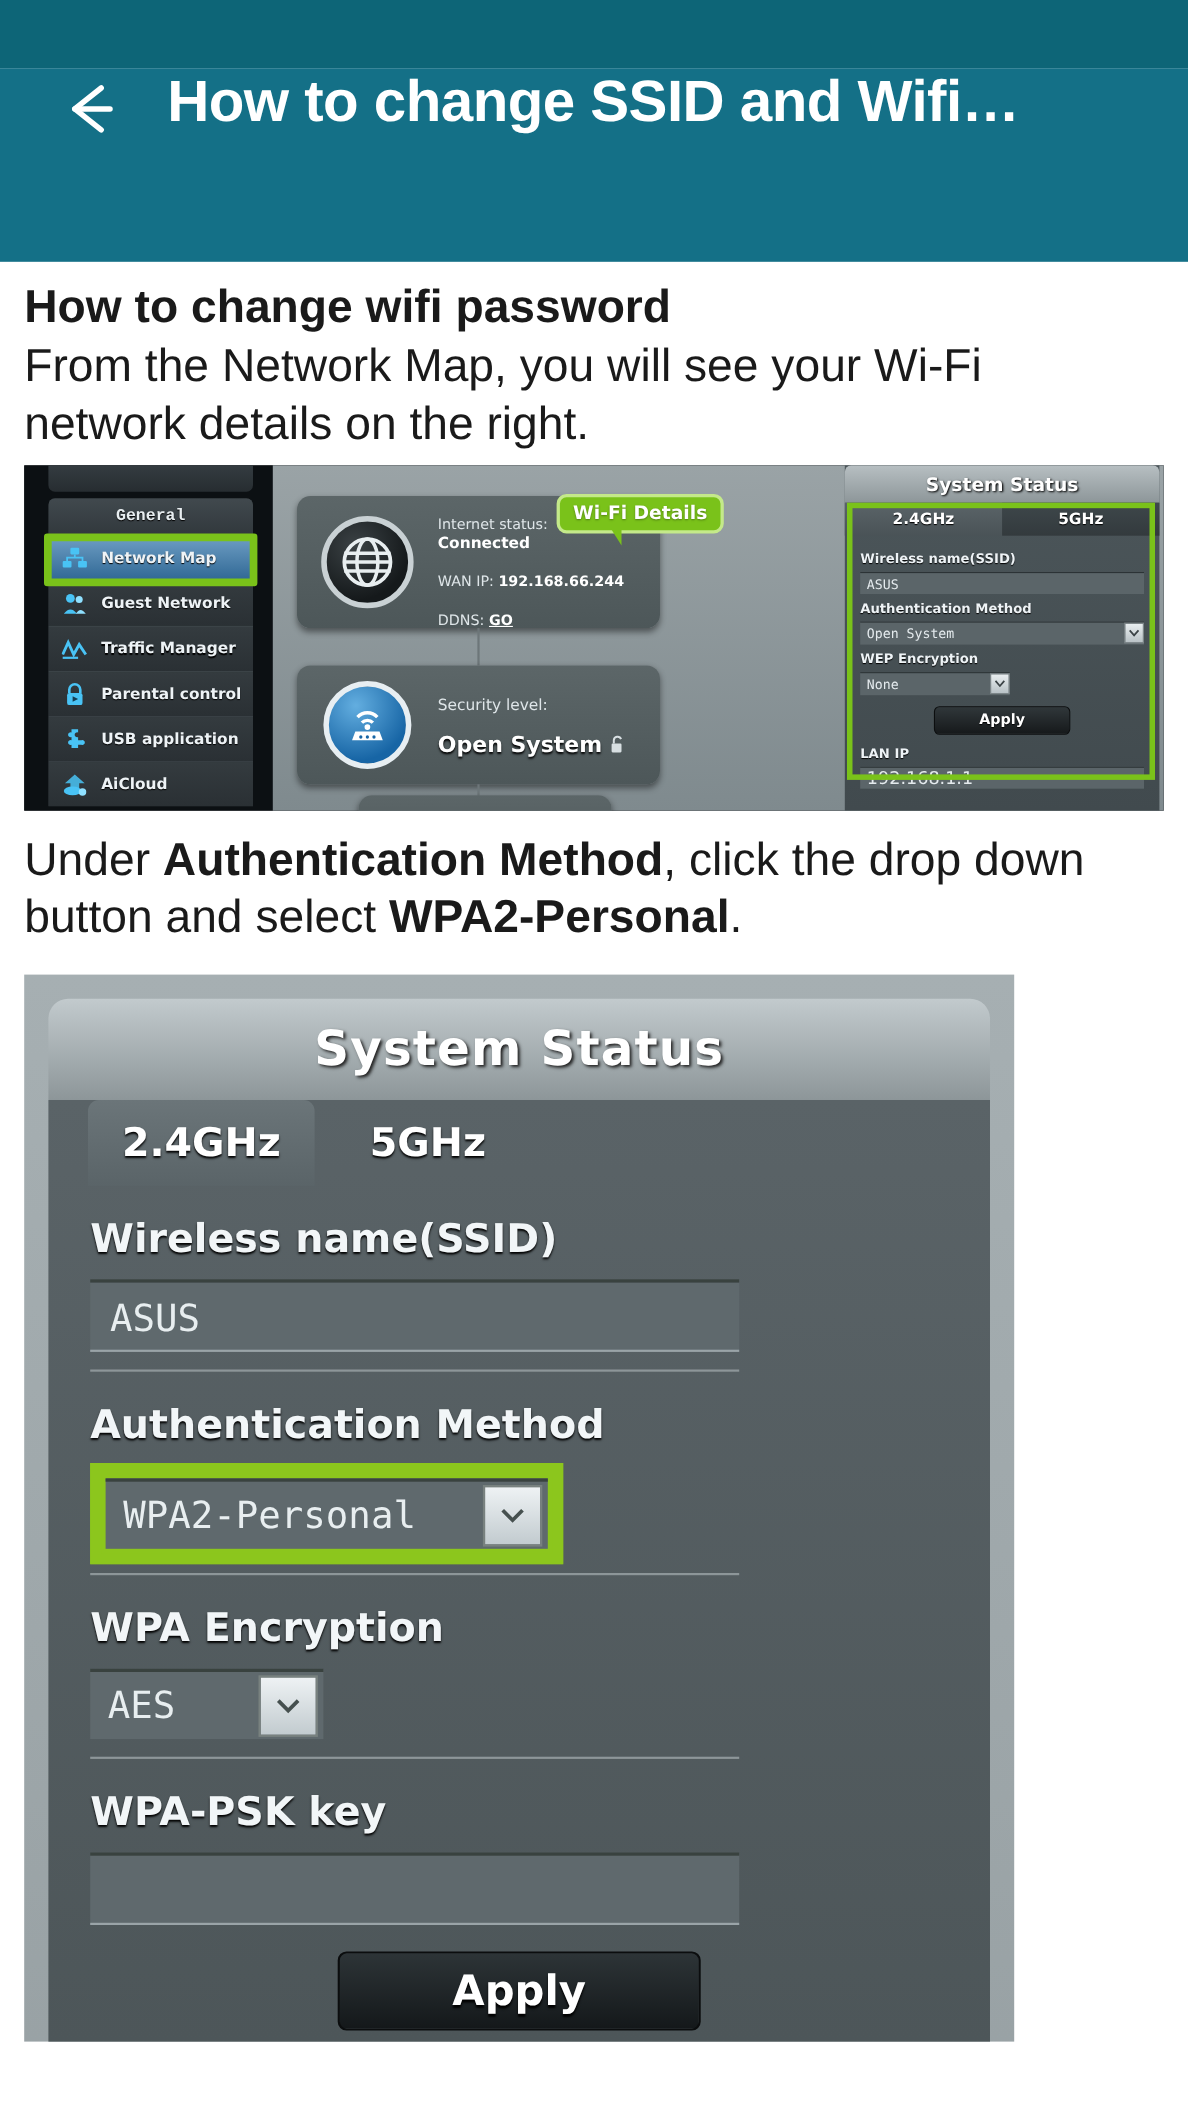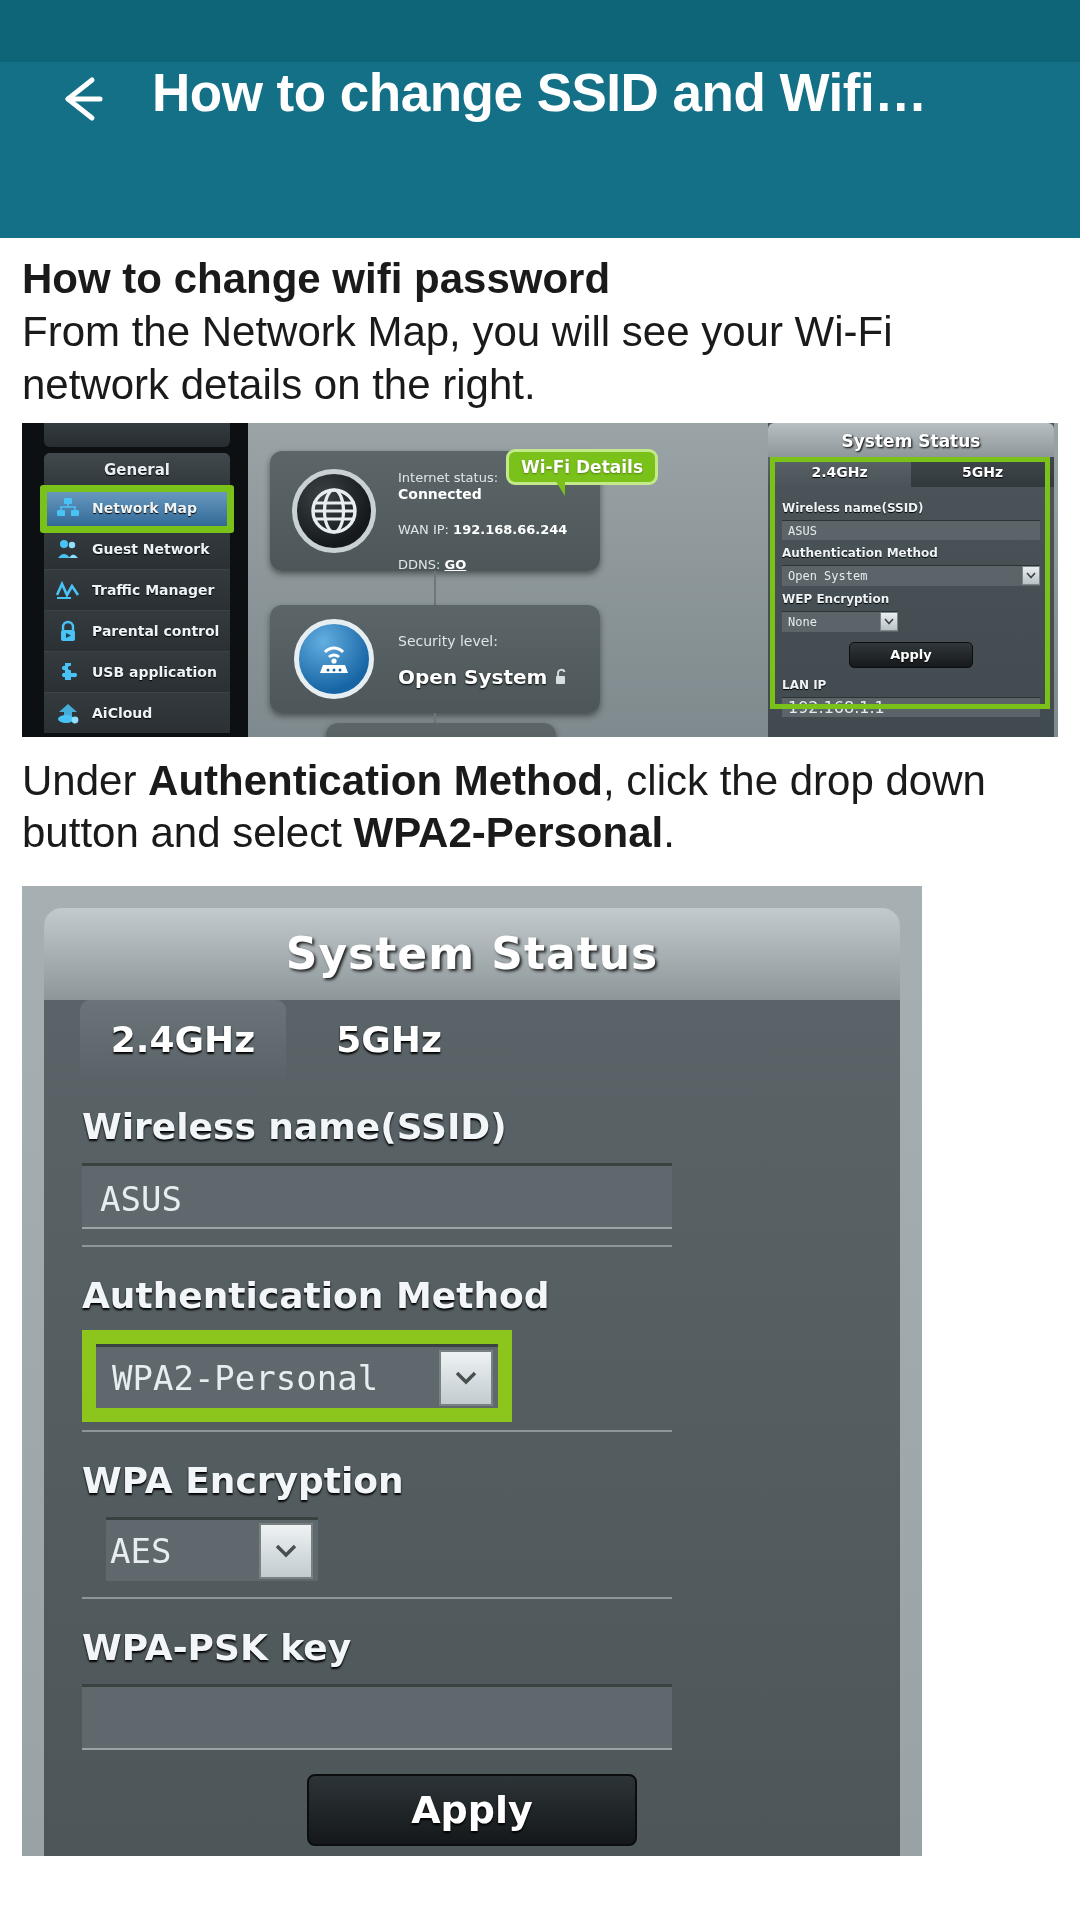--- a/index.html
+++ b/index.html
@@ -86,20 +86,21 @@
     position:absolute; left:22px; top:30px; width:186px;
     background:#2a3034;
     border-radius:6px 6px 0 0;
     overflow:hidden;
   }
   .side-head {
     height:34px; line-height:34px; text-align:center;
     color:#e8eef1; font-size:15px; font-weight:700;
     background:linear-gradient(#41494e,#31383c);
     text-shadow:0 1px 1px #000;
+    font-family:Liberation Mono, monospace;
   }
   .side-item {
     height:41px;
     display:flex; align-items:center;
     padding-left:10px;
     border-top:1px solid #3b4347;
     background:linear-gradient(#343b3f,#2a3034);
     position:relative;
   }
   .side-item .lbl {
@@ -222,21 +223,21 @@
     color:#e4eaed; font-size:12px; padding-left:6px;
     font-family:"DejaVu Sans Mono", monospace;
   }
   .sys-select {
     margin-top:5px; height:21px;
     background:#5b6569; border-top:1px solid #2c3336;
     color:#e4eaed; font-size:12px; padding-left:6px;
     font-family:"DejaVu Sans Mono", monospace;
     display:flex; align-items:center; justify-content:space-between;
   }
-  .sys-select.short { width:116px; }
+  .sys-select.short { width:136px; }
   .caret {
     width:18px; height:19px; flex:0 0 auto;
     background:linear-gradient(#e9eef0,#b9c2c6);
     border:1px solid #7d8689;
     display:flex; align-items:center; justify-content:center;
   }
   .caret svg { display:block; }
   .apply-btn {
     margin:10px auto 0 auto; width:124px; height:26px;
     background:linear-gradient(#30373a,#16191b);
@@ -312,22 +313,21 @@
     background:linear-gradient(#eef2f4,#c2cbcf);
     border:2px solid #78817f;
     display:flex; align-items:center; justify-content:center;
   }
   .f2-select-sm {
     margin-top:16px; width:212px; height:64px;
     background:#5f696d; border-top:3px solid #39423f;
     display:flex; align-items:center; justify-content:space-between;
     color:#e8eef0; font-size:34px;
     font-family:"DejaVu Sans Mono", monospace;
-    padding-left:4px;
-    margin-left:24px;
+    padding-left:16px;
   }
   .f2-apply {
     margin:24px auto 0 auto; width:330px; height:72px;
     background:linear-gradient(#2d3437,#14181a);
     border-radius:8px; border:2px solid #0b0d0e;
     color:#ffffff; font-size:38px; font-weight:700;
     display:flex; align-items:center; justify-content:center;
     text-shadow:0 2px 2px #000;
   }
 </style>

